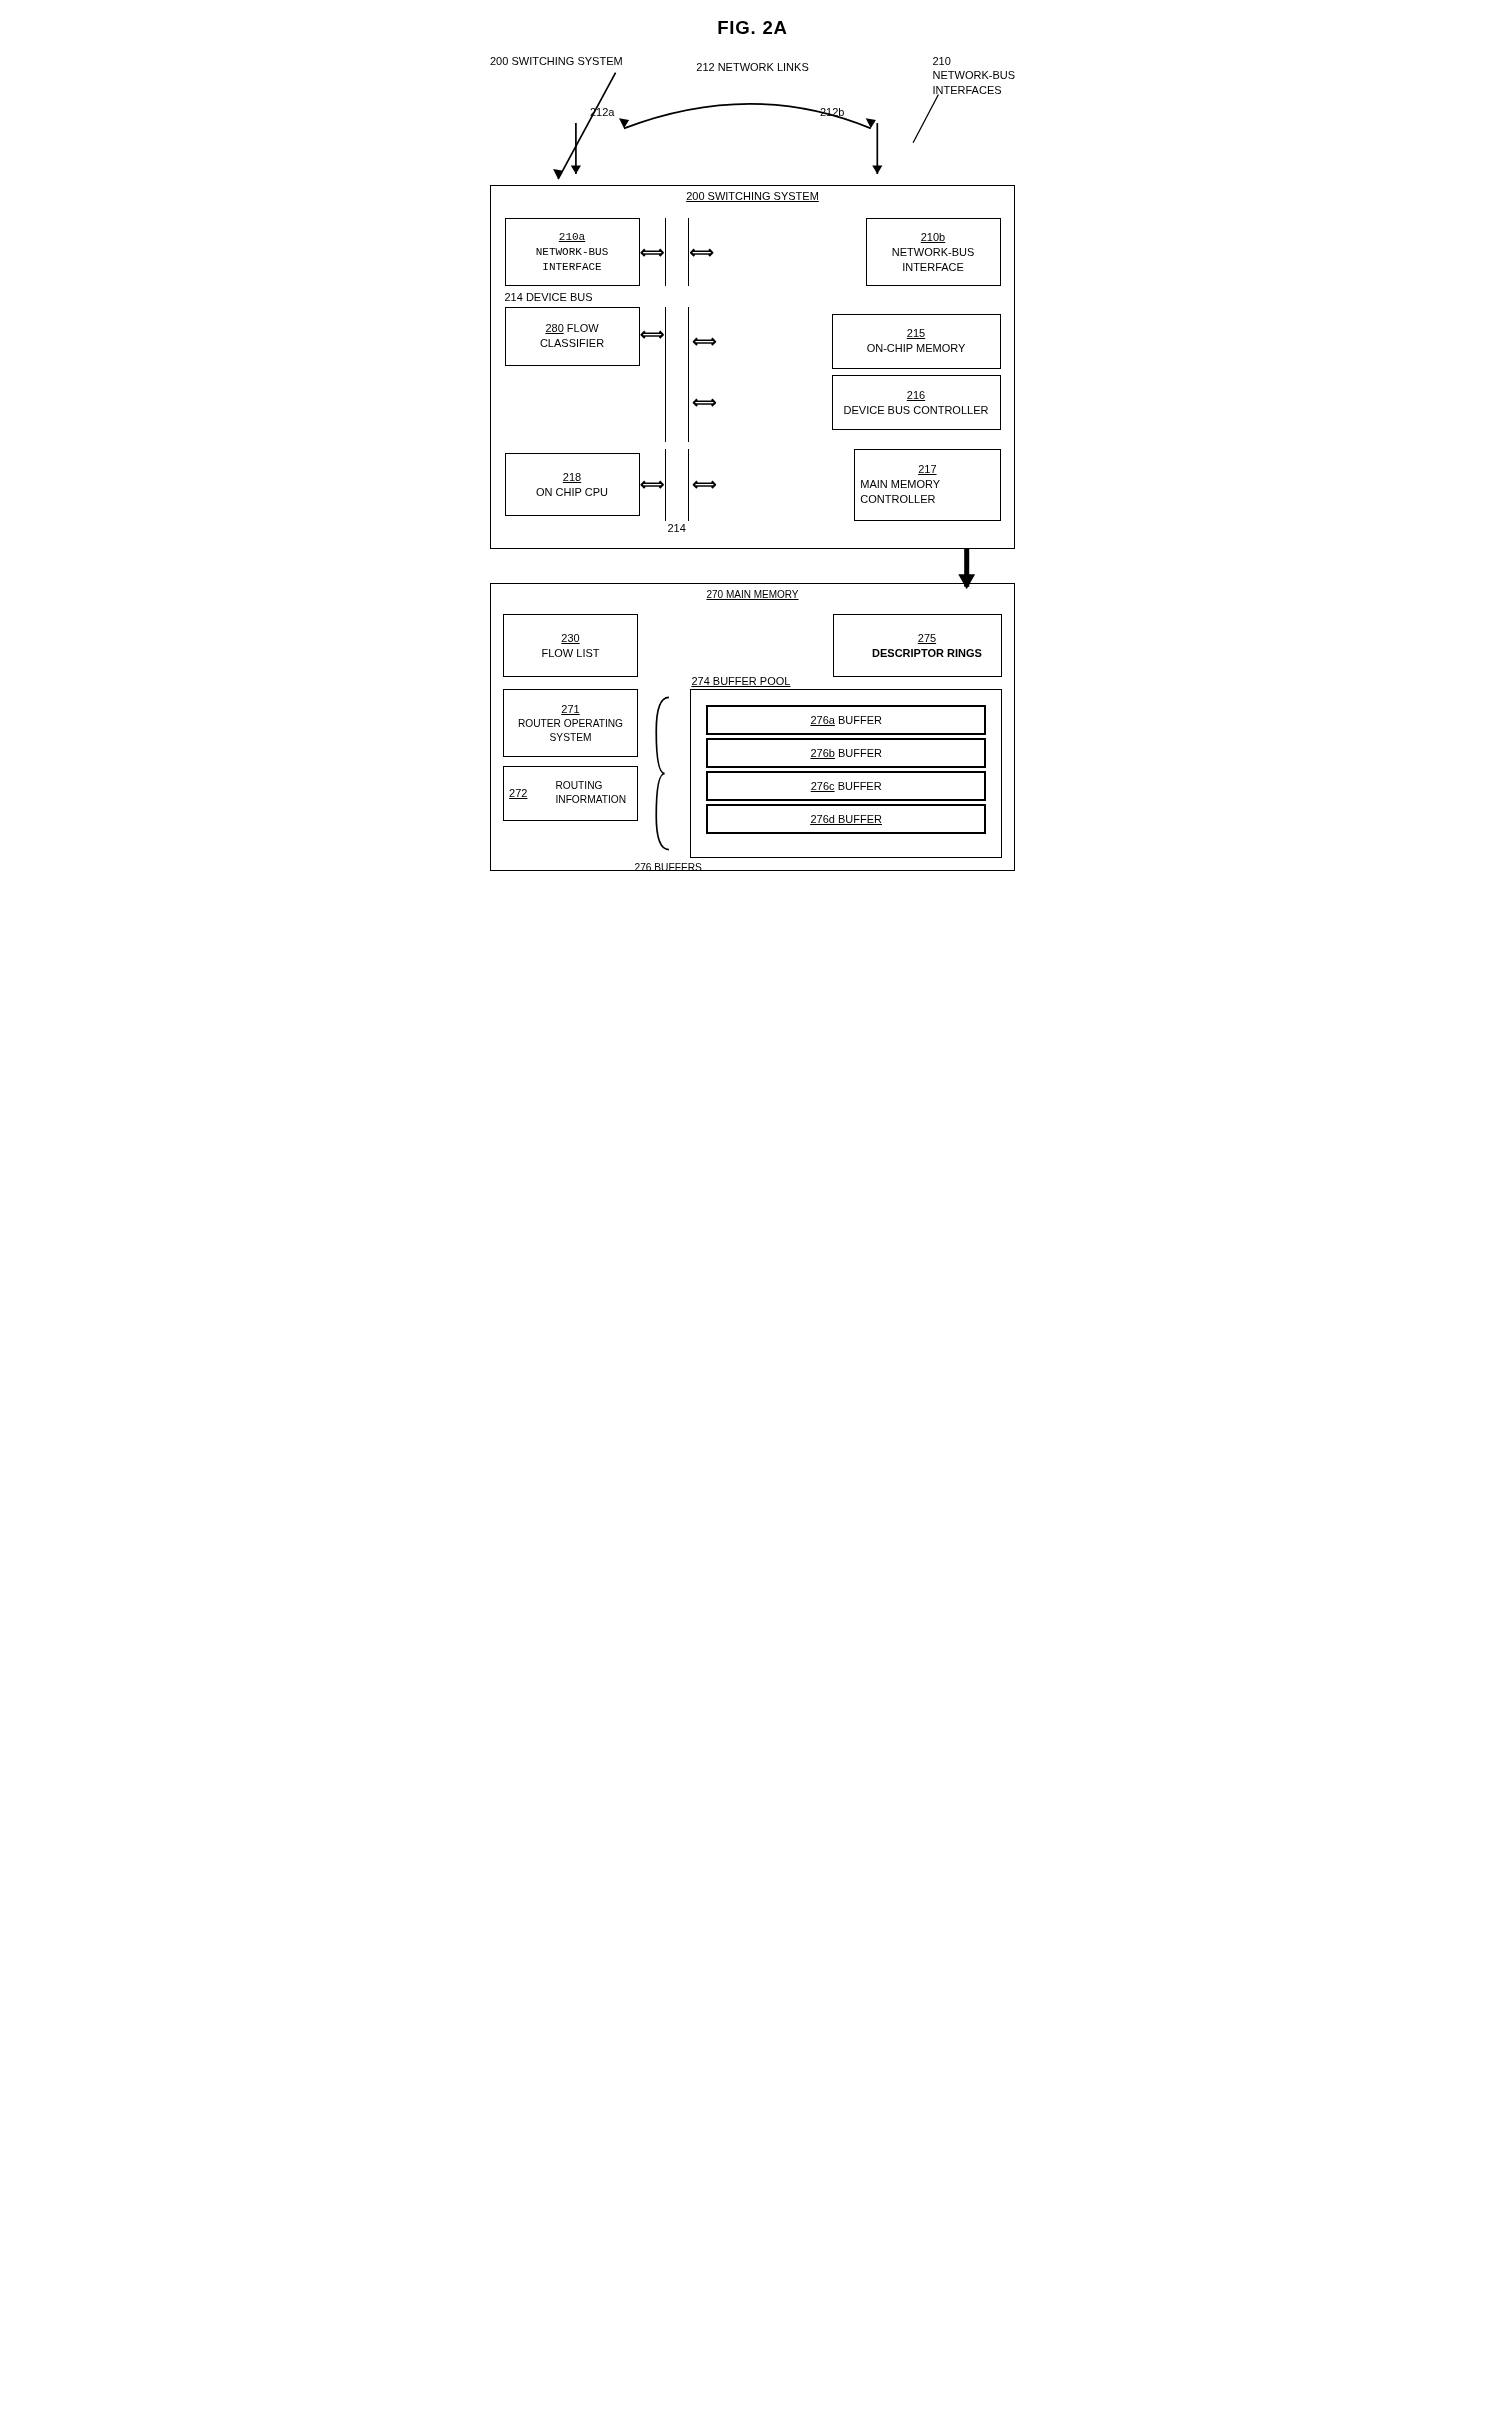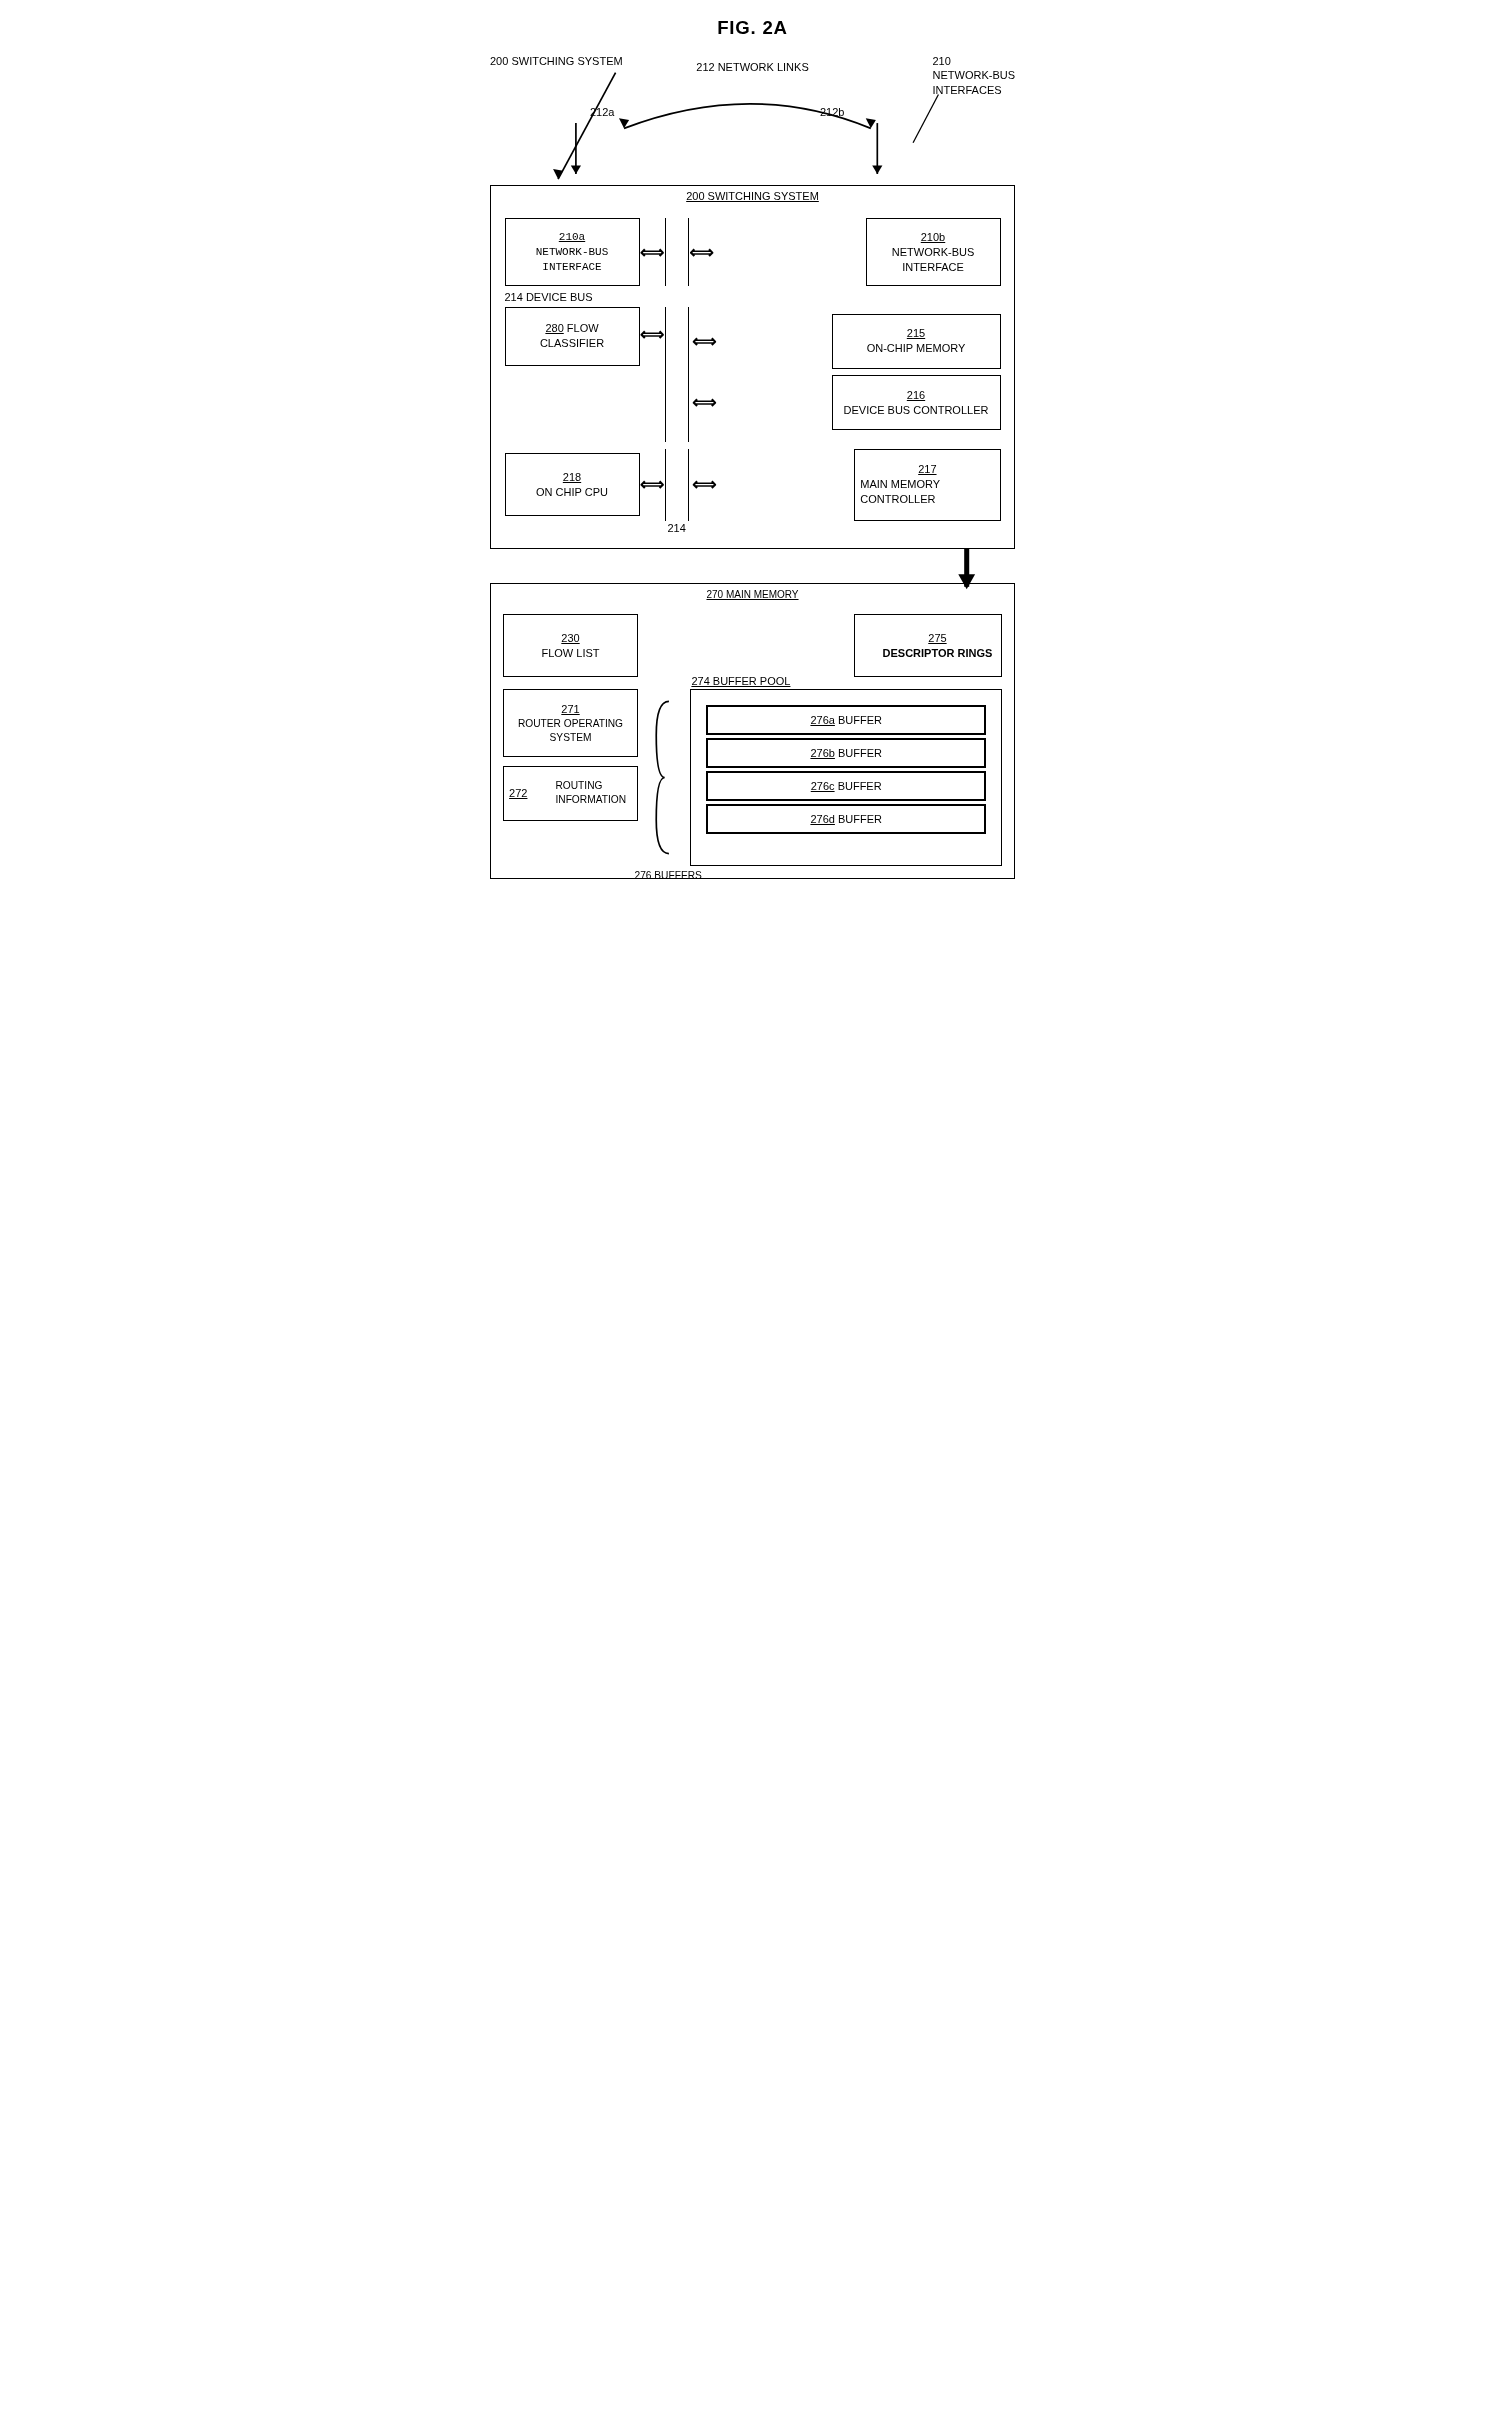--- a/index.html
+++ b/index.html
@@ -63,21 +63,21 @@
     .block-271 { min-height: 63px; }
     .block-272 { min-height: 55px; }
     .buffer-item {
       border: 2.5px solid #000;
       text-align: center;
       font-size: 11px;
       padding: 6.8px 3.4px;
       margin-bottom: 3.4px;
       background: #fff;
     }
-    .buffer-item:last-child { margin-bottom: 16px; }
+    .buffer-item:last-child { margin-bottom: 8px; text-decoration: underline; }
     
     u { text-decoration: underline; }
   </style>
 </head>
 <body>
 
 <div class="page">
 
   <div class="fig-title">FIG. 2A</div>
 
@@ -243,21 +243,21 @@
       <div style="position:absolute;top:4.2px;left:50%;transform:translateX(-50%);font-size:11px;white-space:nowrap;">
         <u><span style="font-size:10px;">270 MAIN MEMORY</span></u>
       </div>
 
       <div style="display:flex; gap:13.5px; margin-top:18.6px;">
         <div class="block block-230" style="width:135px; min-height:55px; display:flex;flex-direction:column;align-items:center;justify-content:center;">
           <div><u>230</u></div>
           <div>FLOW LIST</div>
         </div>
         <div style="flex:1;"></div>
-        <div class="block block-275" style="width:148px; min-height:63px; display:flex;flex-direction:column;align-items:center;justify-content:center;padding-left:24px;">
+        <div class="block block-275" style="width:169px; min-height:63px; display:flex;flex-direction:column;align-items:center;justify-content:center;padding-left:24px;">
           <div><u>275</u></div>
           <div style="text-align:center;font-weight:bold;">DESCRIPTOR
 RINGS</div>
         </div>
       </div>
 
       <div style="display:flex; gap:13.5px; margin-top:12px; align-items:stretch;">
 
         <div style="width:135px; display:flex; flex-direction:column; gap:8.5px; flex-shrink:0;">
           <div class="block block-271" style="min-height:68px; display:flex;flex-direction:column;align-items:center;justify-content:center;">

